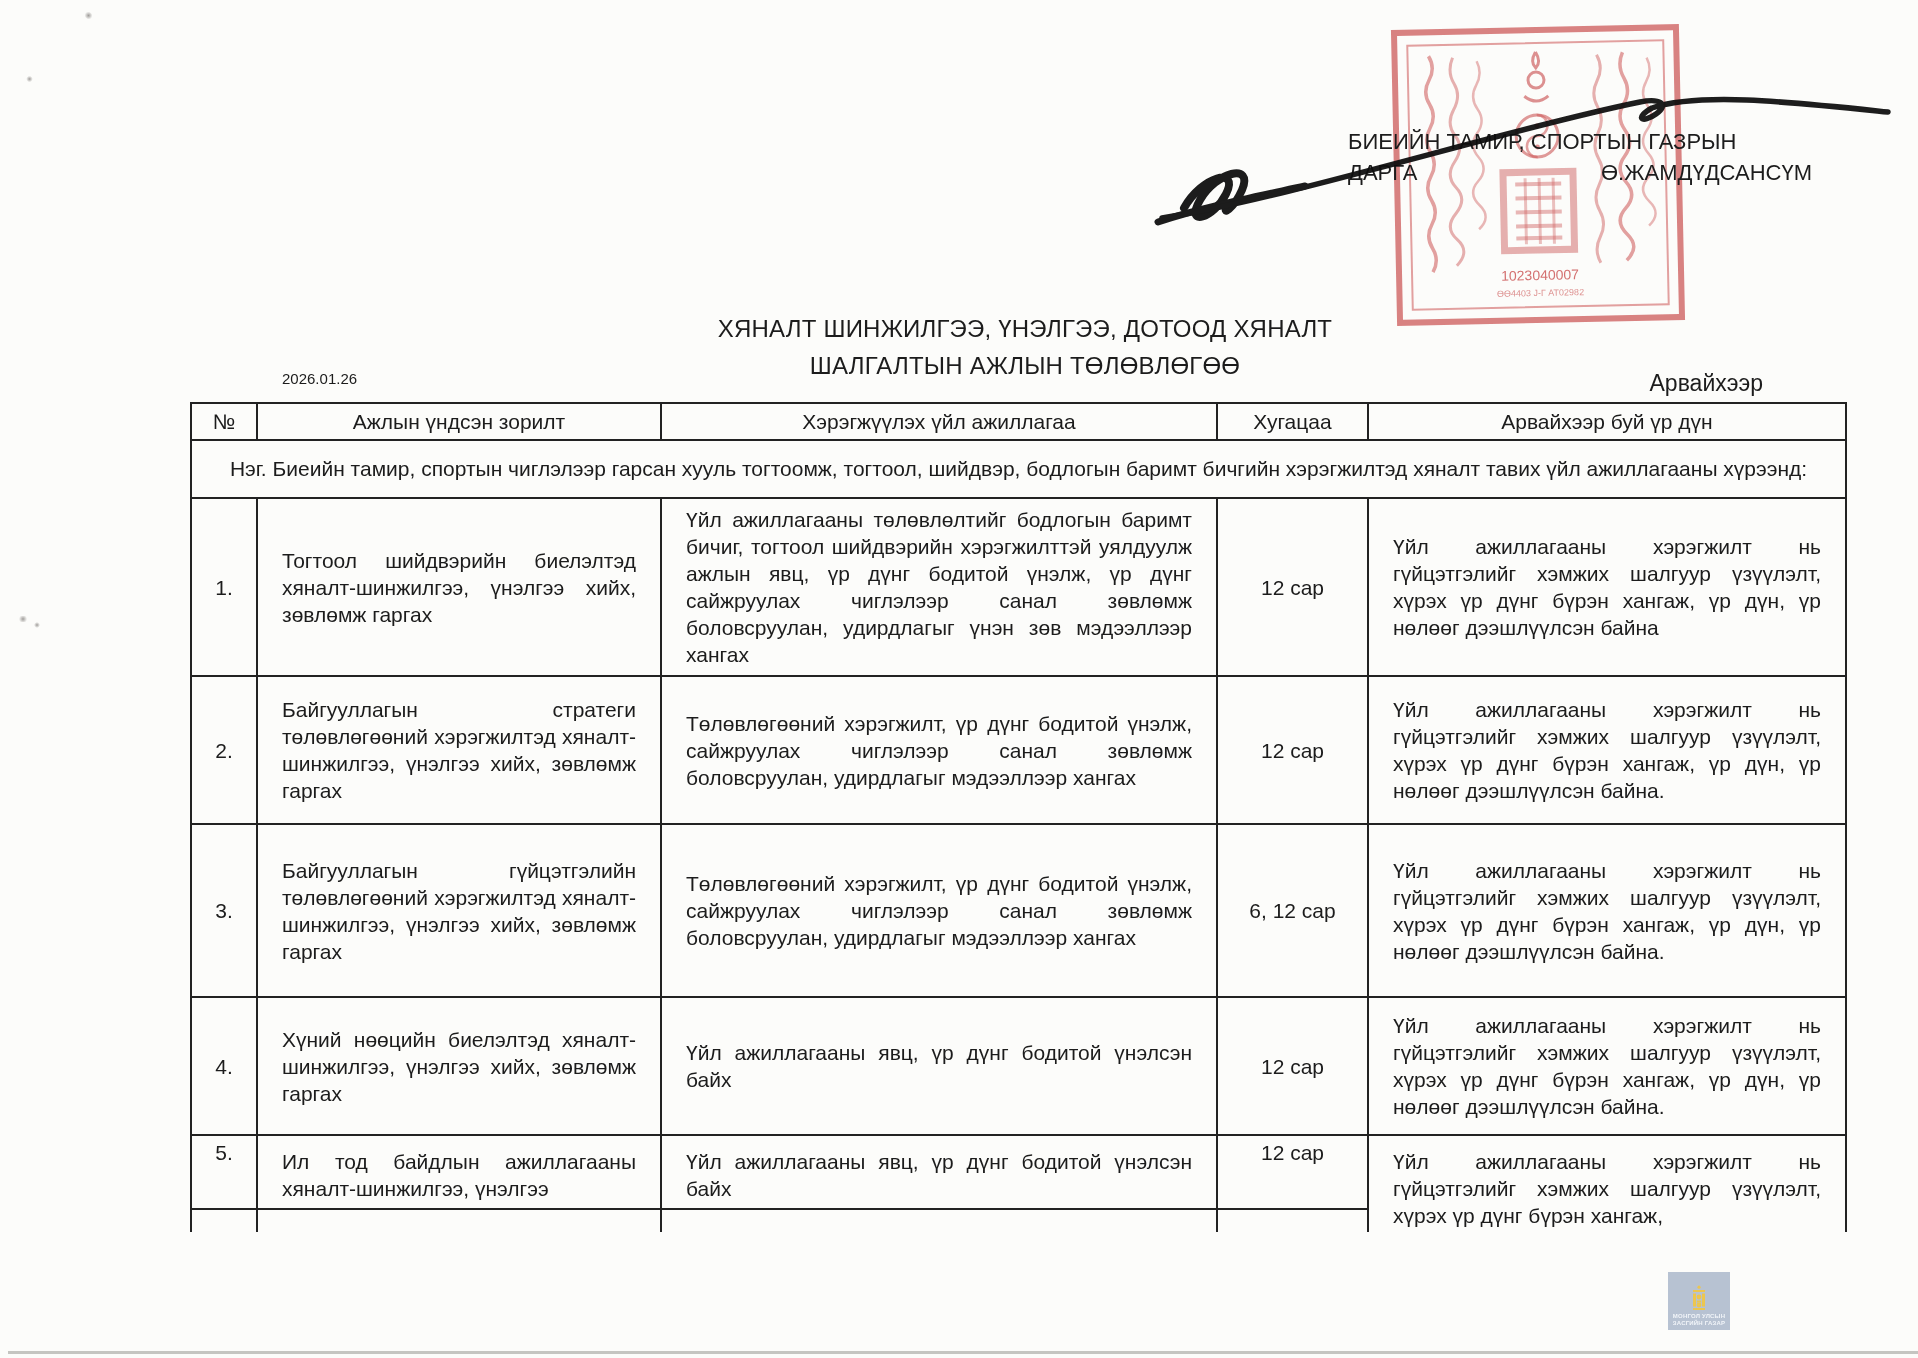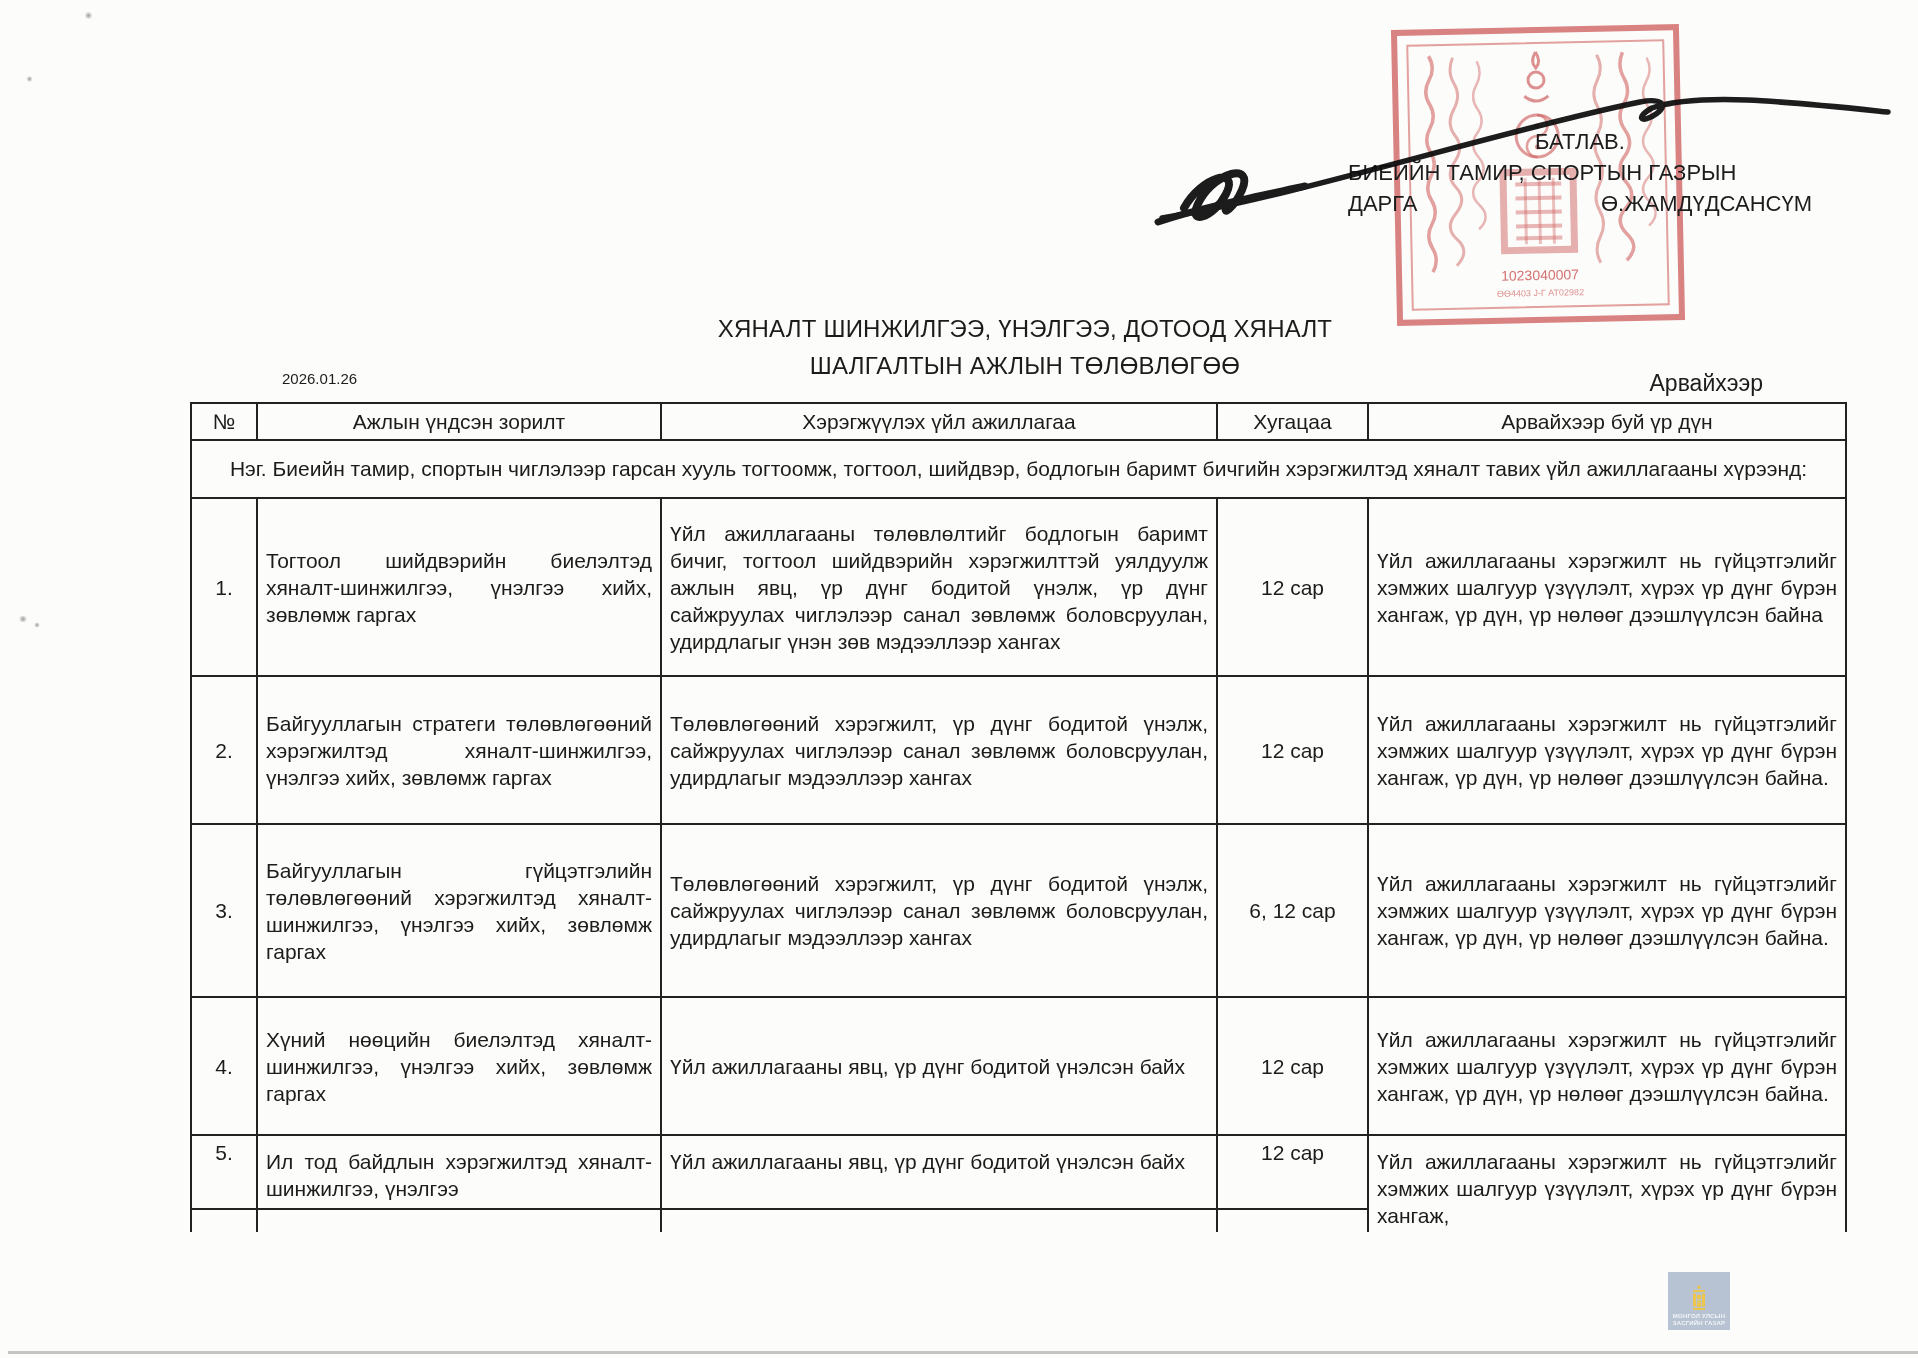--- a/index.html
+++ b/index.html
@@ -37,21 +37,21 @@
   .meta-loc  { position:absolute; left:1630px; top:370px; width:133px; text-align:right; font-size:23px; }
 
   
   .table-wrap {
     position:absolute; left:190px; top:402px; width:1659px; height:845px;
     overflow:hidden;
   }
   table.tbl { border-collapse:collapse; table-layout:fixed; width:1655px; }
   .tbl th, .tbl td {
     border:2px solid #222; font-size:21px; line-height:27px;
-    padding:3px 8px; vertical-align:middle; overflow:hidden;
+    padding:3px 24px; vertical-align:middle; overflow:hidden;
   }
   .tbl th { font-weight:normal; text-align:center; height:31px; padding:2px 4px; }
   .tbl td.c-no, .tbl td.c-dur { text-align:center; padding:3px 4px; }
   .tbl td.c-goal, .tbl td.c-act, .tbl td.c-res { text-align:justify; }
   .tbl tr.section td { text-align:center; height:52px; line-height:28px; padding:2px 10px;margin-top:45px; }
   tr.r1 { height:178px; } tr.r2 { height:148px; } tr.r3 { height:173px; } tr.r4 { height:138px; }
   tr.last td { border-bottom:none; vertical-align:top; padding-top:12px; }
   .cut-line { position:absolute; left:0px; top:806px; width:1179px; height:2px; background:#222; }
 
   
@@ -115,21 +115,20 @@
       <rect x="110" y="146" width="70" height="78" stroke-width="7" opacity="0.5"></rect>
       <path d="M122,158 h46 M122,172 h46 M122,186 h46 M122,200 h46 M122,212 h46" stroke-width="4" opacity="0.45"></path>
       <path d="M132,152 v66 M146,152 v66 M160,152 v66" stroke-width="3" opacity="0.4"></path>
 
       <text x="145" y="254" text-anchor="middle" font-size="14" fill="#c84848" stroke="none" opacity="0.9">1023040007</text>
       <text x="145" y="270" text-anchor="middle" font-size="9" fill="#c84848" stroke="none" opacity="0.7">ӨӨ4403 Ј-Г АТ02982</text>
     </g>
   </svg>
 
   <div class="approval">
-    <div class="l1">БАТЛАВ.</div>
     <div class="l2">БИЕИЙН ТАМИР, СПОРТЫН ГАЗРЫН</div>
     <div class="l3">
       <span>ДАРГА</span>
       <span>Ө.ЖАМДҮДСАНСҮМ</span>
     </div>
   </div>
 
   <svg class="signature" viewBox="0 0 800 170">
     <g stroke="#0c0c0c" fill="none" stroke-linecap="round" stroke-linejoin="round" opacity="0.93">
       <path d="M84,128 c18,-32 56,-42 42,-14 c-12,24 -42,34 -26,6 c16,-28 54,-38 42,-10 c-8,18 -22,28 -14,14" stroke-width="8"></path>
@@ -189,21 +188,21 @@
       </tr>
       <tr class="r4">
         <td class="c-no">4.</td>
         <td class="c-goal">Хүний нөөцийн биелэлтэд хяналт-шинжилгээ, үнэлгээ хийх, зөвлөмж гаргах</td>
         <td class="c-act">Үйл ажиллагааны явц, үр дүнг бодитой үнэлсэн байх</td>
         <td class="c-dur">12 сар</td>
         <td class="c-res">Үйл ажиллагааны хэрэгжилт нь гүйцэтгэлийг хэмжих шалгуур үзүүлэлт, хүрэх үр дүнг бүрэн хангаж, үр дүн, үр нөлөөг дээшлүүлсэн байна.</td>
       </tr>
       <tr class="last">
         <td class="c-no">5.</td>
-        <td class="c-goal">Ил тод байдлын хэрэгжилтэд хяналт-шинжилгээ, үнэлгээ</td>
+        <td class="c-goal">Ил тод байдлын ажиллагааны хяналт-шинжилгээ, үнэлгээ</td>
         <td class="c-act">Үйл ажиллагааны явц, үр дүнг бодитой үнэлсэн байх</td>
         <td class="c-dur">12 сар</td>
         <td class="c-res">Үйл ажиллагааны хэрэгжилт нь гүйцэтгэлийг хэмжих шалгуур үзүүлэлт, хүрэх үр дүнг бүрэн хангаж,</td>
       </tr>
     </tbody>
       </table>
     <div class="cut-line"></div>
   </div>
 
   <div class="gov-logo">

